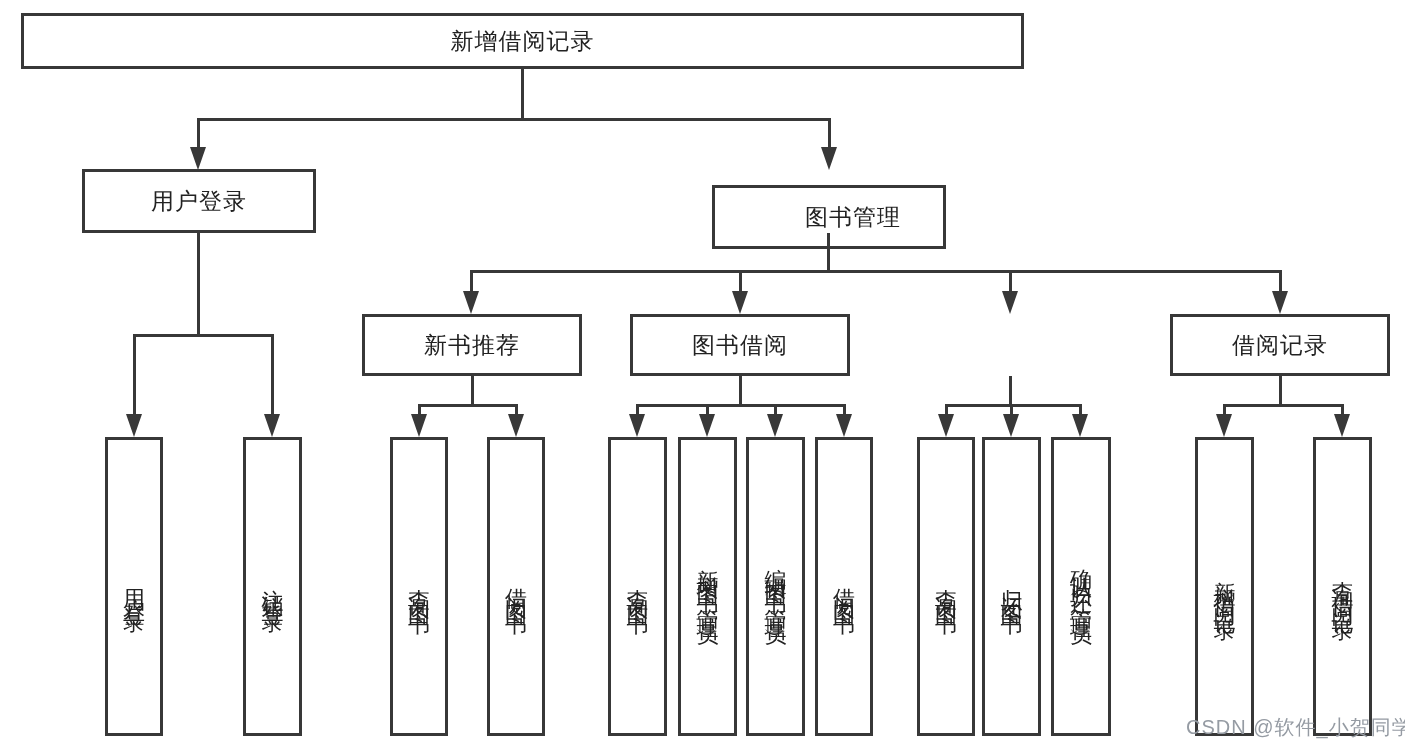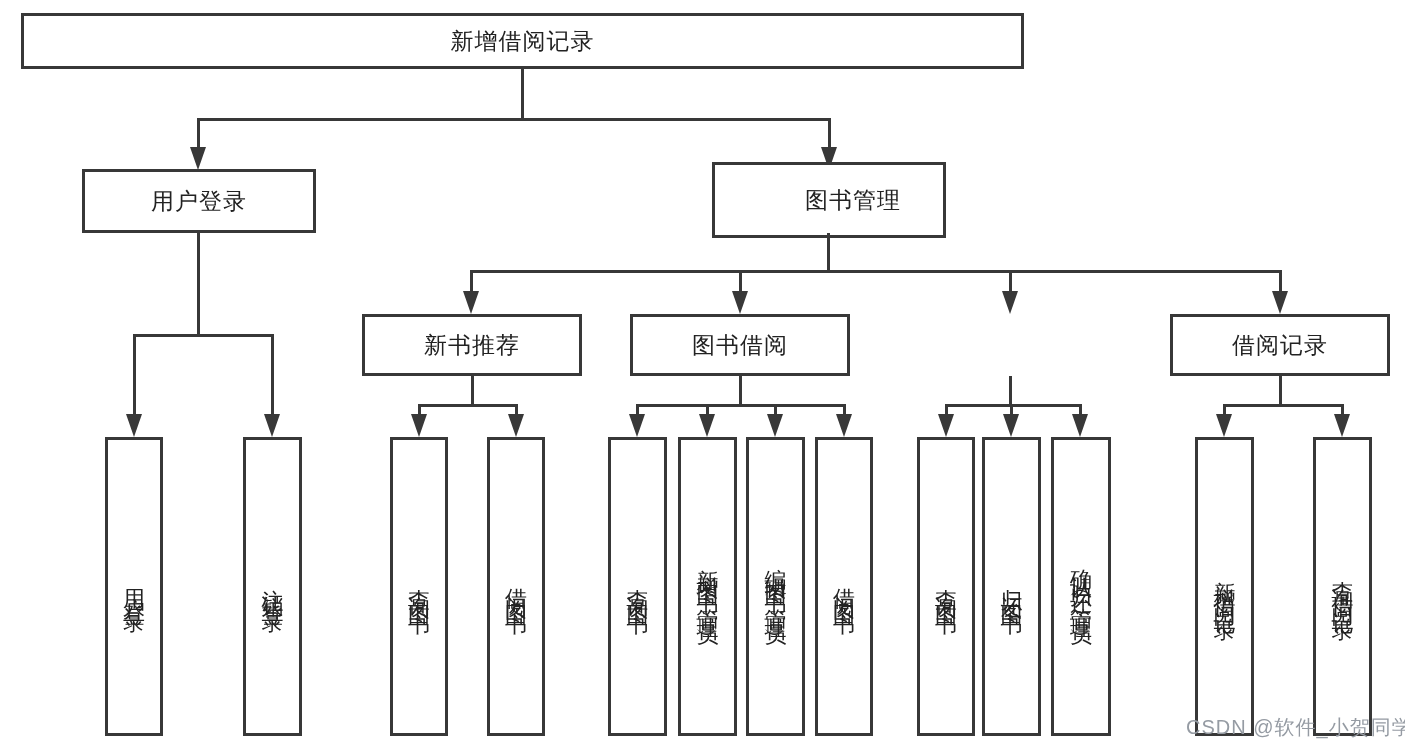--- a/index.html
+++ b/index.html
@@ -56,21 +56,21 @@
   <div class="hbox" style="left:21px;top:13px;width:1003px;height:56px;">新增借阅记录</div>
 
   <div class="vline" style="left:521px;top:69px;height:49px;"></div>
   <div class="hline" style="left:197px;top:118px;width:634px;"></div>
   <div class="vline" style="left:197px;top:118px;height:32px;"></div>
   <div class="arrow" style="left:190px;top:147px;"></div>
   <div class="vline" style="left:828px;top:118px;height:32px;"></div>
   <div class="arrow" style="left:821px;top:147px;"></div>
 
   <div class="hbox" style="left:82px;top:169px;width:234px;height:64px;">用户登录</div>
-  <div class="hbox" style="left:712px;top:162px;width:234px;height:76px;padding-left:48px;">图书管理</div>
+  <div class="hbox" style="left:712px;top:185px;width:234px;height:64px;padding-left:48px;">图书管理</div>
 
   <div class="vline" style="left:197px;top:233px;height:104px;"></div>
   <div class="hline" style="left:133px;top:334px;width:141px;"></div>
   <div class="vline" style="left:133px;top:334px;height:83px;"></div>
   <div class="arrow" style="left:126px;top:414px;"></div>
   <div class="vline" style="left:271px;top:334px;height:83px;"></div>
   <div class="arrow" style="left:264px;top:414px;"></div>
 
   <div class="vline" style="left:827px;top:233px;height:40px;"></div>
   <div class="hline" style="left:470px;top:270px;width:811px;"></div>

